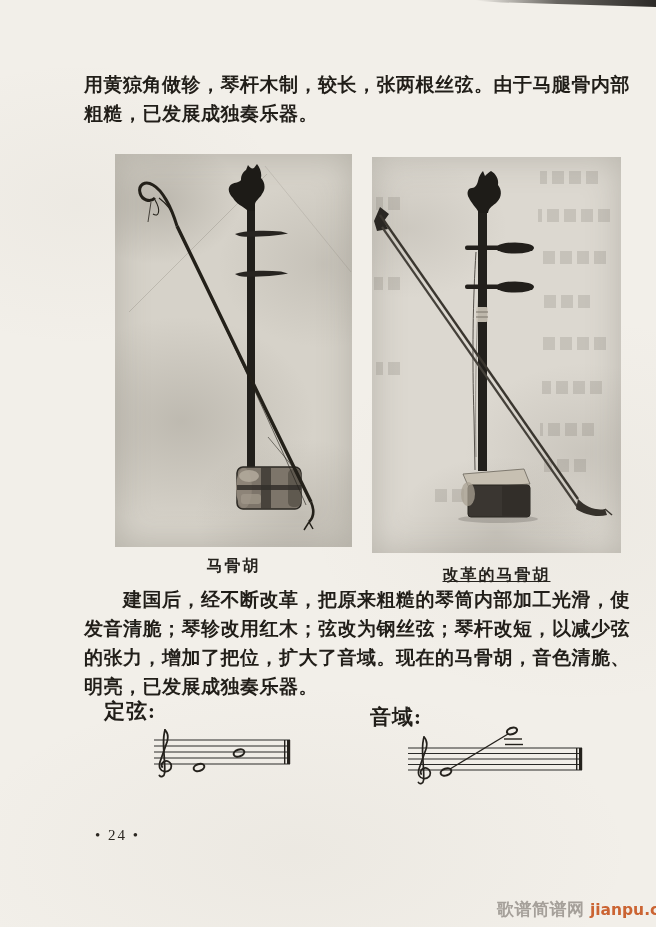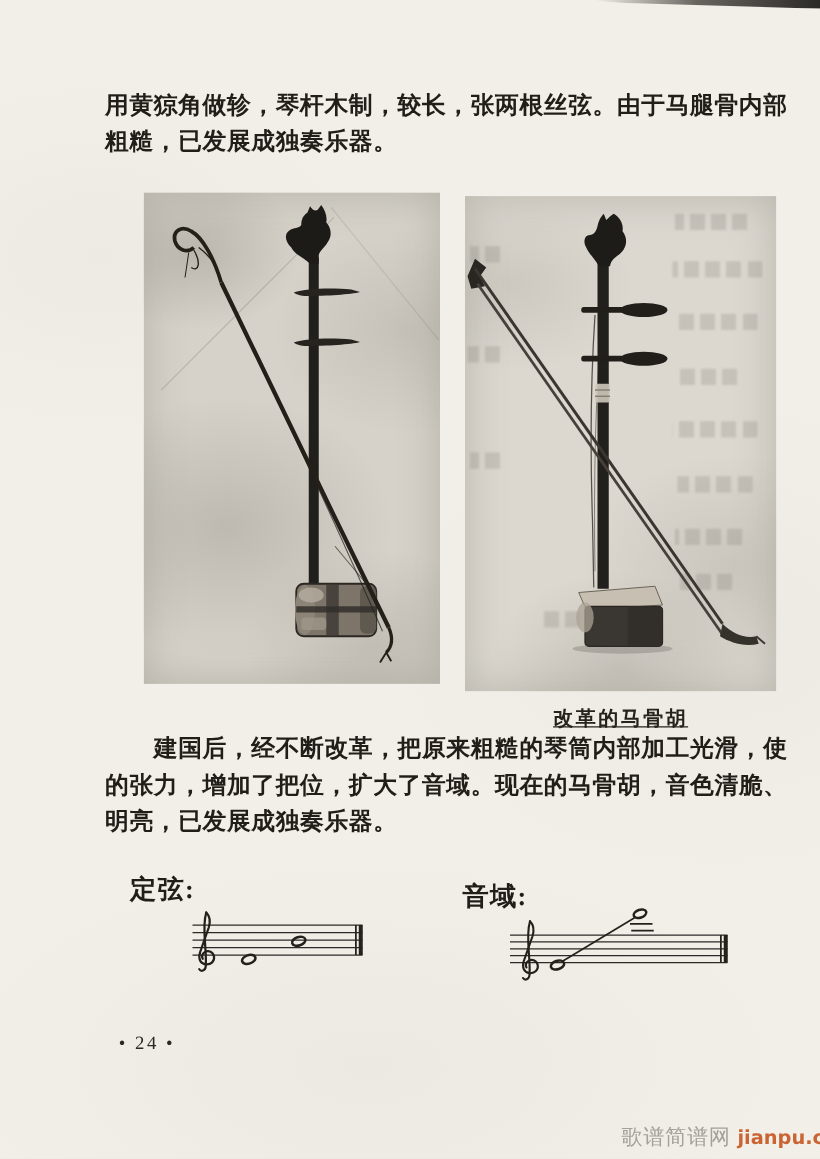--- a/index.html
+++ b/index.html
@@ -59,21 +59,21 @@
   .notation-label{position:absolute;font-size:21px;font-weight:600;letter-spacing:1px;color:#211e19;}
   .label-tuning{left:104px;top:697px;}
   .label-range{left:370px;top:703px;}
   .staff{position:absolute;}
   .staff-tuning{left:140px;top:718px;}
   .staff-range{left:405px;top:712px;}
   .page-number{position:absolute;left:95px;top:827px;font-size:15px;
                letter-spacing:2px;color:#2b2721;}
   .watermark{position:absolute;left:497px;top:898px;font-family:"DejaVu Sans","Liberation Sans",sans-serif;
              font-size:17px;white-space:nowrap;}
-  .watermark .wm-name{color:#a5a09a;letter-spacing:.5px;}
+  .watermark .wm-name{color:#a5a09a;letter-spacing:.5px;font-weight:bold;}
   .watermark .wm-url{color:#cb6433;font-size:15.5px;font-weight:600;}
 </style>
 </head>
 <body>
 
 <div class="page">
 
   <div class="scan-edge-top"></div>
 
   <div class="para para-top">
@@ -173,24 +173,26 @@
       <g fill="none" stroke="#3a362f">
         <path d="M2,64 L8,50 L17,57 L12,64 L16,72 L5,74 Z" fill="#2a2723" stroke="none"></path>
         <path d="M8,58 L206,342" stroke-width="2.4"></path>
         <path d="M10,70 L207,352" stroke-width="2.2" stroke="#45413a"></path>
         <path d="M206,342 C214,350 224,354 233,352 L235,358 C224,361 212,357 204,352 Z" fill="#35312b" stroke="none"></path>
         <path d="M233,352 L240,358" stroke-width="1.5"></path>
       </g>
     </svg>
   </div>
 
+  <div class="caption caption-left">马骨胡</div>
   <div class="caption caption-right">改革的马骨胡</div>
 
   <div class="para para-middle">
     <div class="line indent">建国后，经不断改革，把原来粗糙的琴筒内部加工光滑，使</div>
+    <div class="line">发音清脆；琴轸改用红木；弦改为钢丝弦；琴杆改短，以减少弦</div>
     <div class="line">的张力，增加了把位，扩大了音域。现在的马骨胡，音色清脆、</div>
     <div class="line">明亮，已发展成独奏乐器。</div>
   </div>
 
   <div class="notation-label label-tuning">定弦:</div>
   <div class="notation-label label-range">音域:</div>
 
   <svg class="staff staff-tuning" width="160" height="70" viewBox="0 0 160 70">
     <g stroke="#2a2a28" stroke-width="1">
       <line x1="14" y1="22" x2="150" y2="22"></line>

